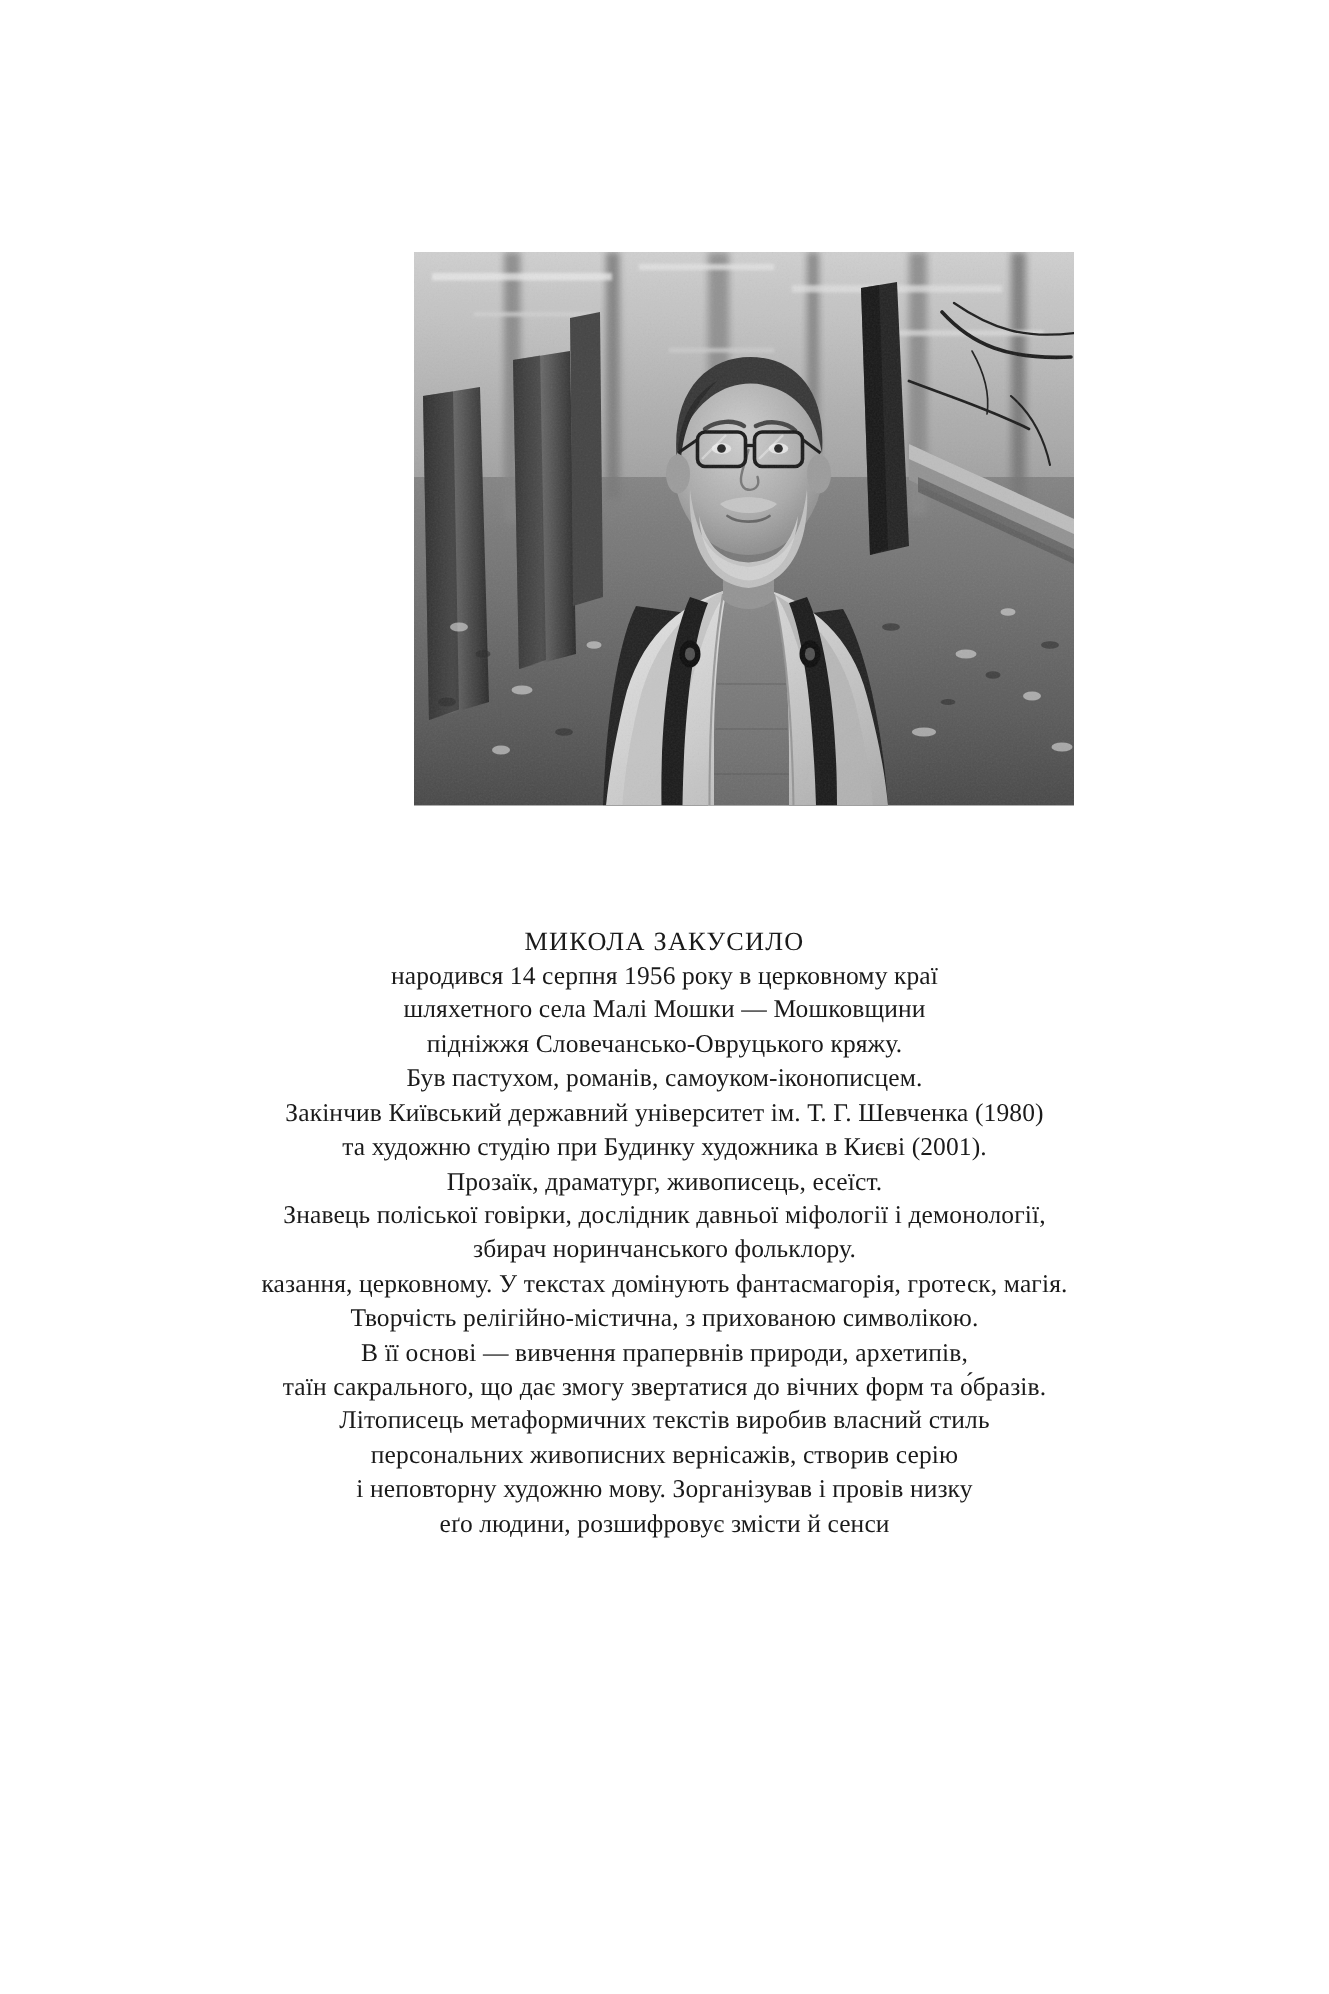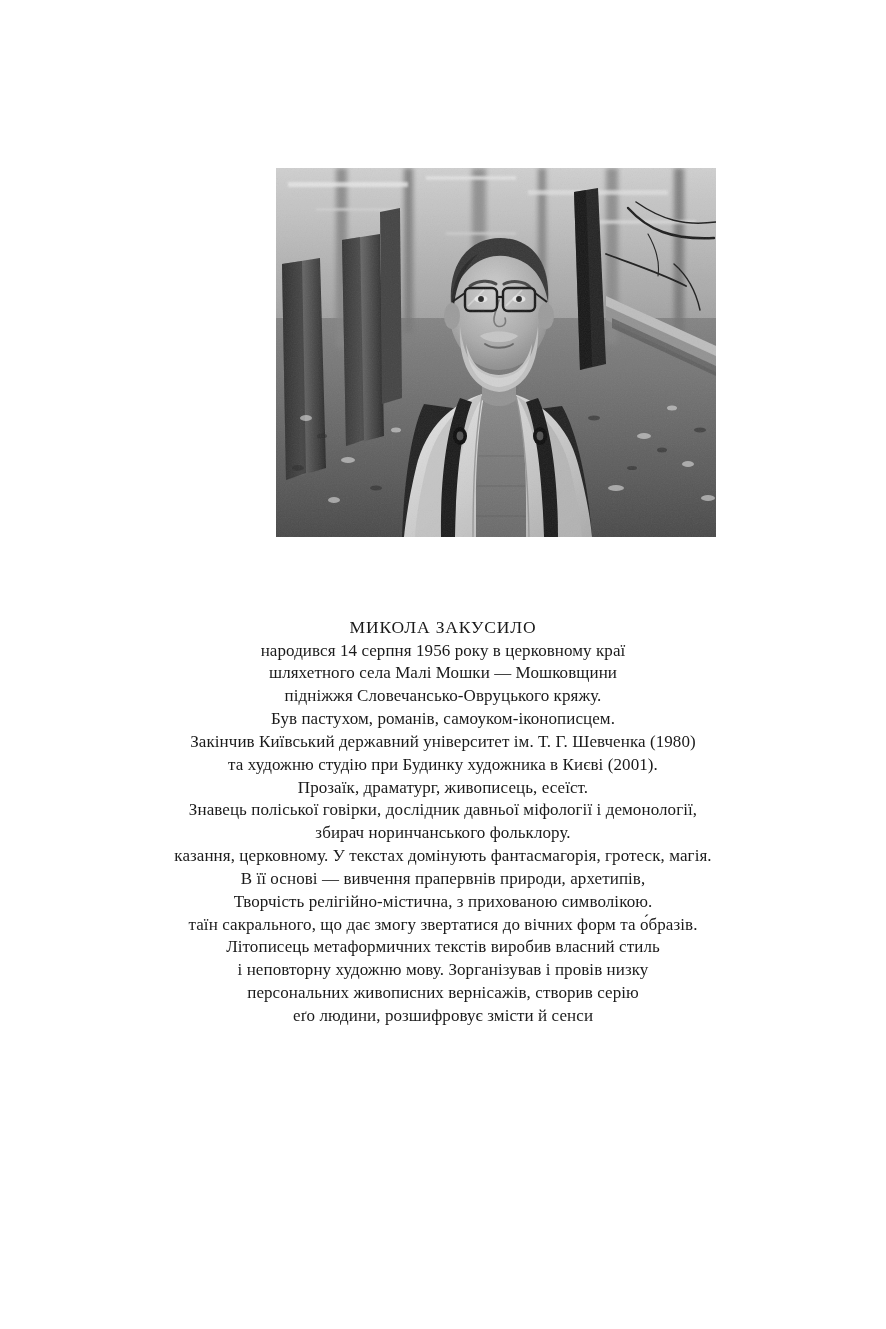--- a/index.html
+++ b/index.html
@@ -271,23 +271,23 @@
       <div class="bio-line">народився 14 серпня 1956 року в церковному краї</div>
       <div class="bio-line">шляхетного села Малі Мошки — Мошковщини</div>
       <div class="bio-line">підніжжя Словечансько-Овруцького кряжу.</div>
       <div class="bio-line">Був пастухом, романів, самоуком-іконописцем.</div>
       <div class="bio-line">Закінчив Київський державний університет ім. Т. Г. Шевченка (1980)</div>
       <div class="bio-line">та художню студію при Будинку художника в Києві (2001).</div>
       <div class="bio-line">Прозаїк, драматург, живописець, есеїст.</div>
       <div class="bio-line">Знавець поліської говірки, дослідник давньої міфології і демонології,</div>
       <div class="bio-line">збирач норинчанського фольклору.</div>
       <div class="bio-line">казання, церковному. У текстах домінують фантасмагорія, гротеск, магія.</div>
+      <div class="bio-line">Творчість релігійно-містична, з прихованою символікою.</div>
       <div class="bio-line">В її основі — вивчення прапервнів природи, архетипів,</div>
-      <div class="bio-line">Творчість релігійно-містична, з прихованою символікою.</div>
       <div class="bio-line">таїн сакрального, що дає змогу звертатися до вічних форм та о́бразів.</div>
       <div class="bio-line">Літописець метаформичних текстів виробив власний стиль</div>
+      <div class="bio-line">персональних живописних вернісажів, створив серію</div>
       <div class="bio-line">і неповторну художню мову. Зорганізував і провів низку</div>
-      <div class="bio-line">персональних живописних вернісажів, створив серію</div>
       <div class="bio-line">еґо людини, розшифровує змісти й сенси</div>
     </div>
   </div>
 
 </div>
 
 </body></html>

